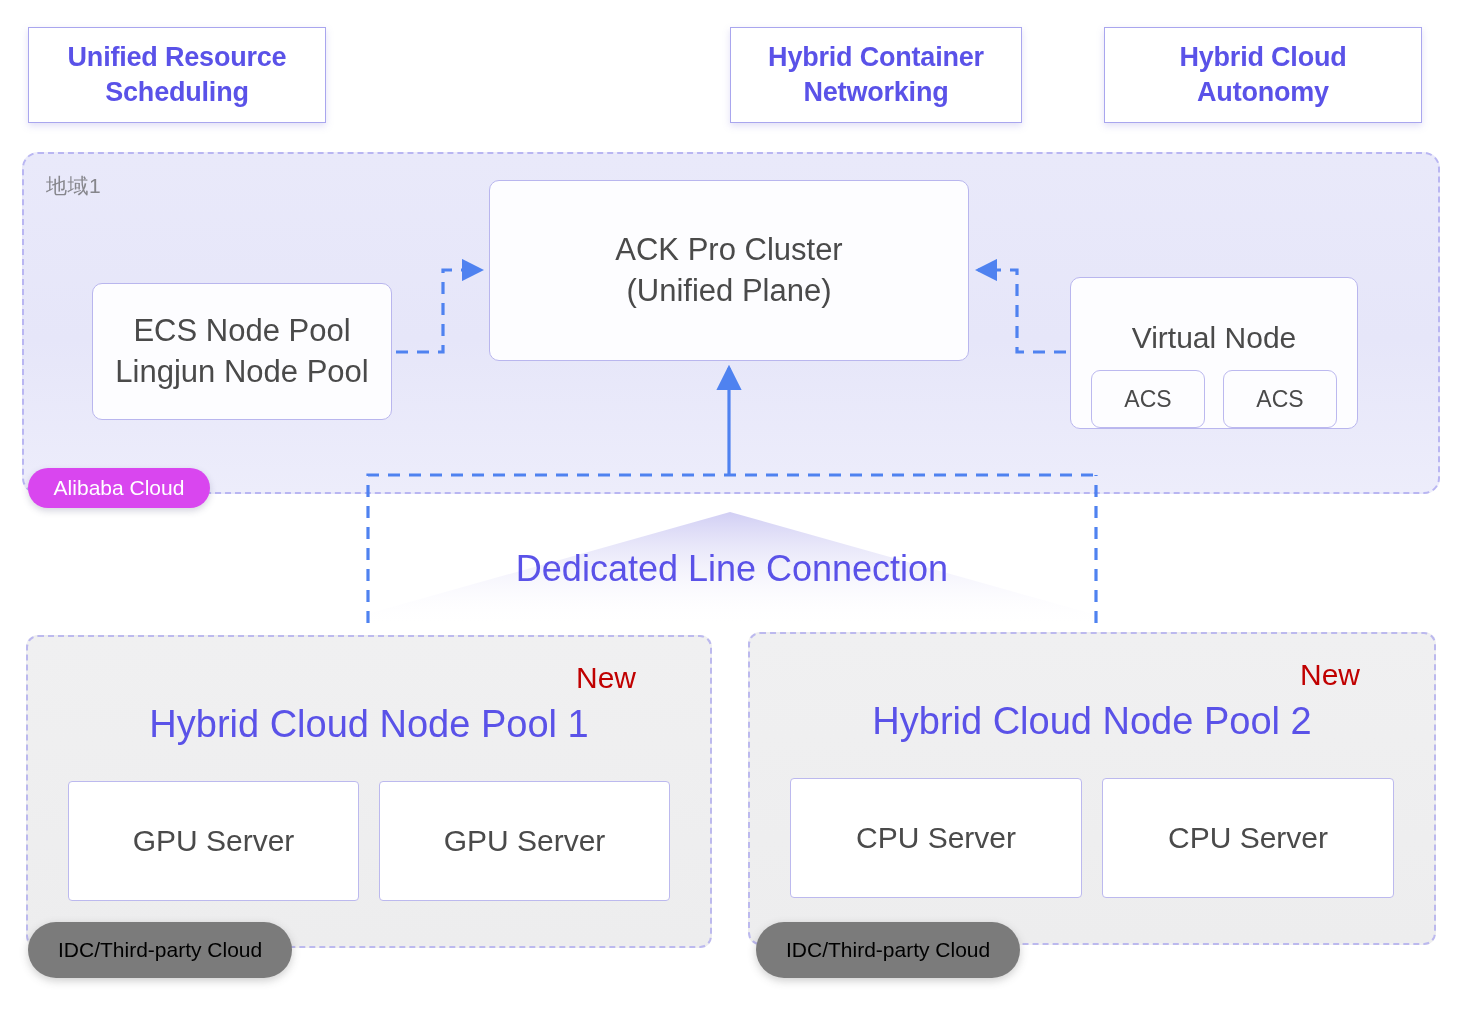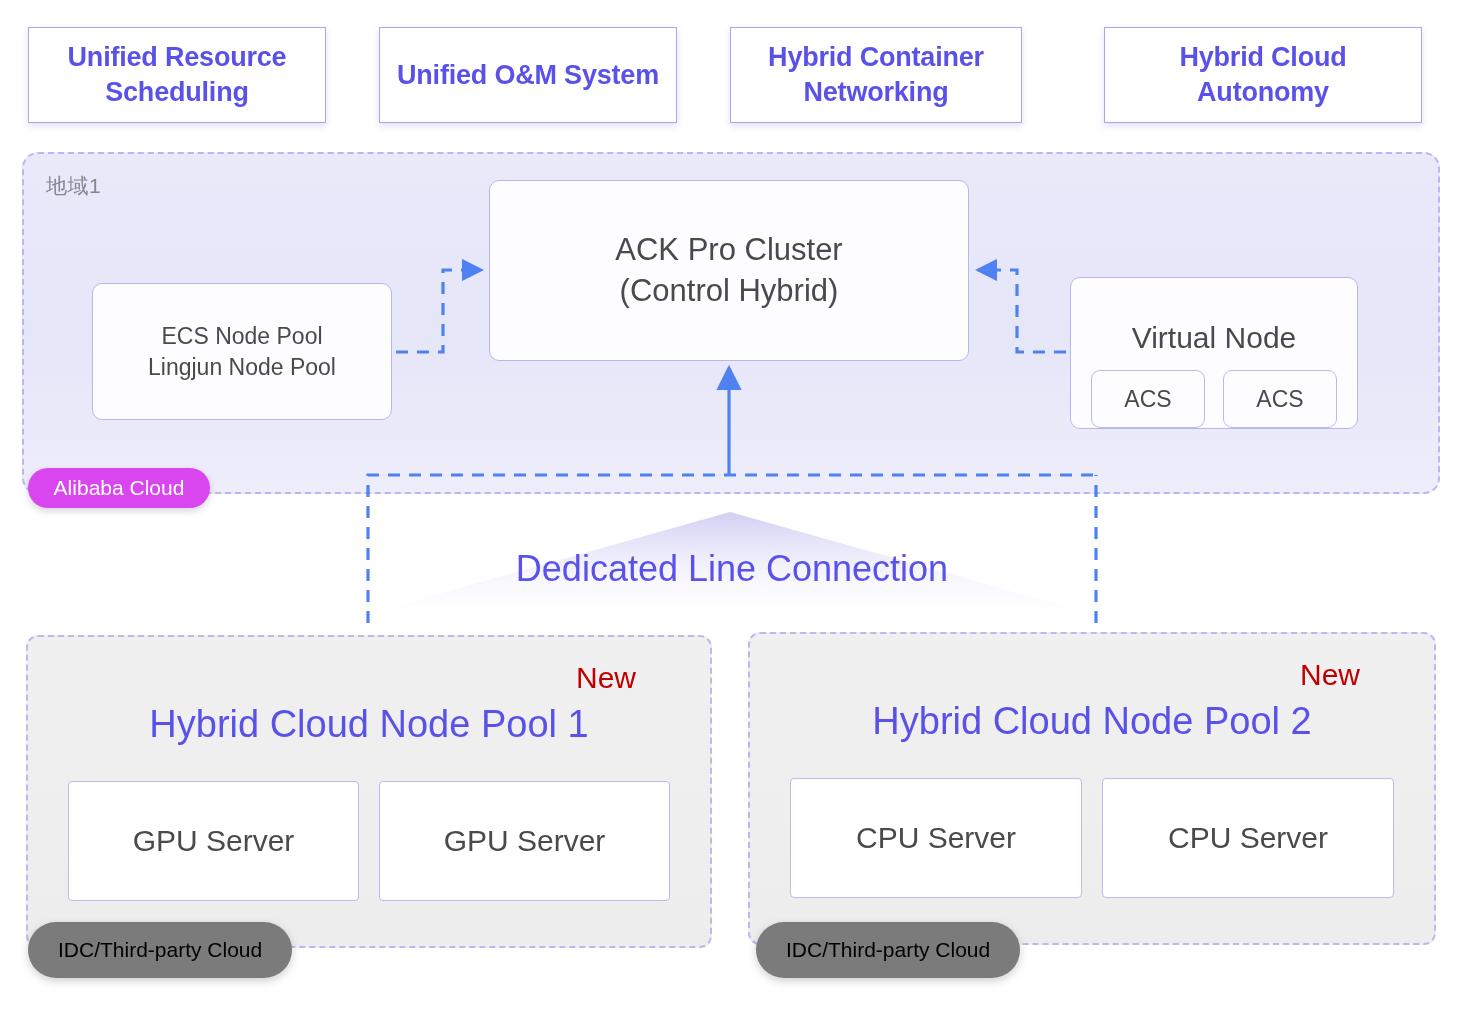--- a/index.html
+++ b/index.html
@@ -71,21 +71,21 @@
     display: flex;
     flex-direction: column;
     align-items: center;
     justify-content: center;
     color: #4a4a4a;
     font-size: 31px;
     line-height: 1.32;
     text-align: center;
     box-sizing: border-box;
   }
-  #ecs-box    { left: 92px;  top: 283px; width: 300px; height: 137px; font-size: 23px; }
+  #ecs-box    { left: 92px;  top: 283px; width: 300px; height: 137px; font-size: 31px; }
   #ack-box    { left: 489px; top: 180px; width: 480px; height: 181px; font-size: 31px; }
   #vnode-box  {
     left: 1070px; top: 277px; width: 288px; height: 152px;
     justify-content: flex-end; 
   }
   #vnode-title { font-size: 30px; color: #4a4a4a; }
   .acs-row {
     display: flex;
     gap: 18px;
     margin-top: 12px;
@@ -212,41 +212,38 @@
   #idc-1 { left: 756px; top: 922px; }
 </style>
 </head>
 <body>
 
 <div id="canvas">
 
   <div class="feature-card" id="card-0">
     <span>Unified Resource Scheduling</span>
   </div>
-  <div class="feature-card" id="card-1">
-    <span>Unified O&amp;M System</span>
-  </div>
   <div class="feature-card" id="card-2">
     <span>Hybrid Container Networking</span>
   </div>
   <div class="feature-card" id="card-3">
     <span>Hybrid Cloud Autonomy</span>
   </div>
 
   <div id="region-panel"></div>
   <div id="region-label">地域1</div>
 
   <div class="node-box" id="ecs-box">
     <span>ECS Node Pool</span>
     <span>Lingjun Node Pool</span>
   </div>
 
   <div class="node-box" id="ack-box">
     <span>ACK Pro Cluster</span>
-    <span>(Control Hybrid)</span>
+    <span>(Unified Plane)</span>
   </div>
 
   <div class="node-box" id="vnode-box">
     <span id="vnode-title">Virtual Node</span>
     <div class="acs-row">
       <div class="acs-box">ACS</div>
       <div class="acs-box">ACS</div>
     </div>
   </div>
 

